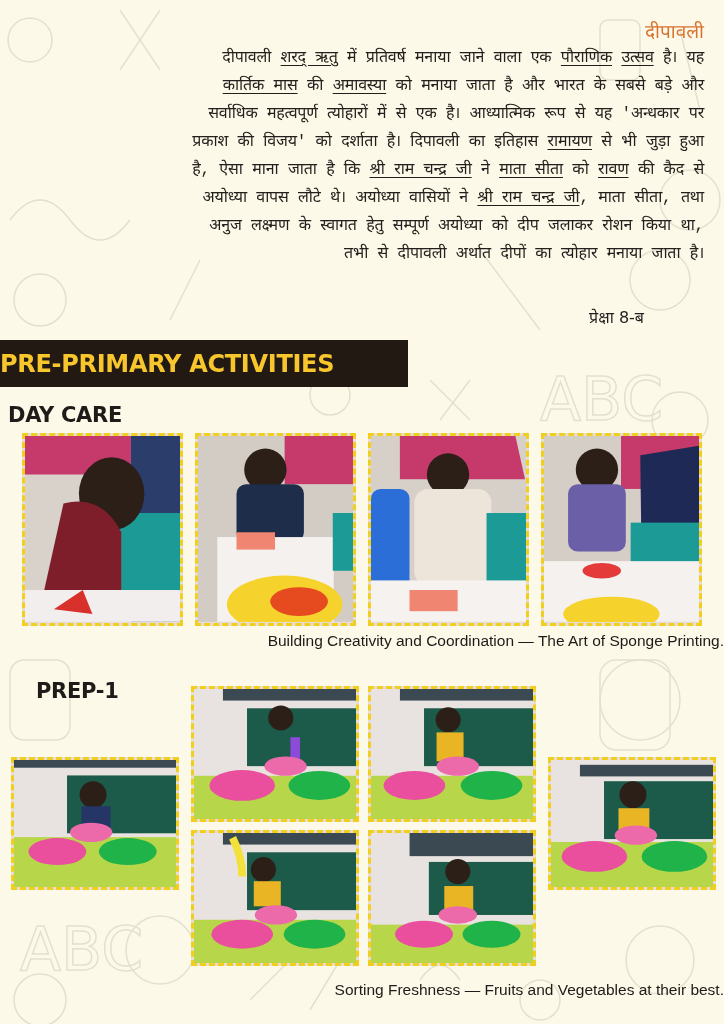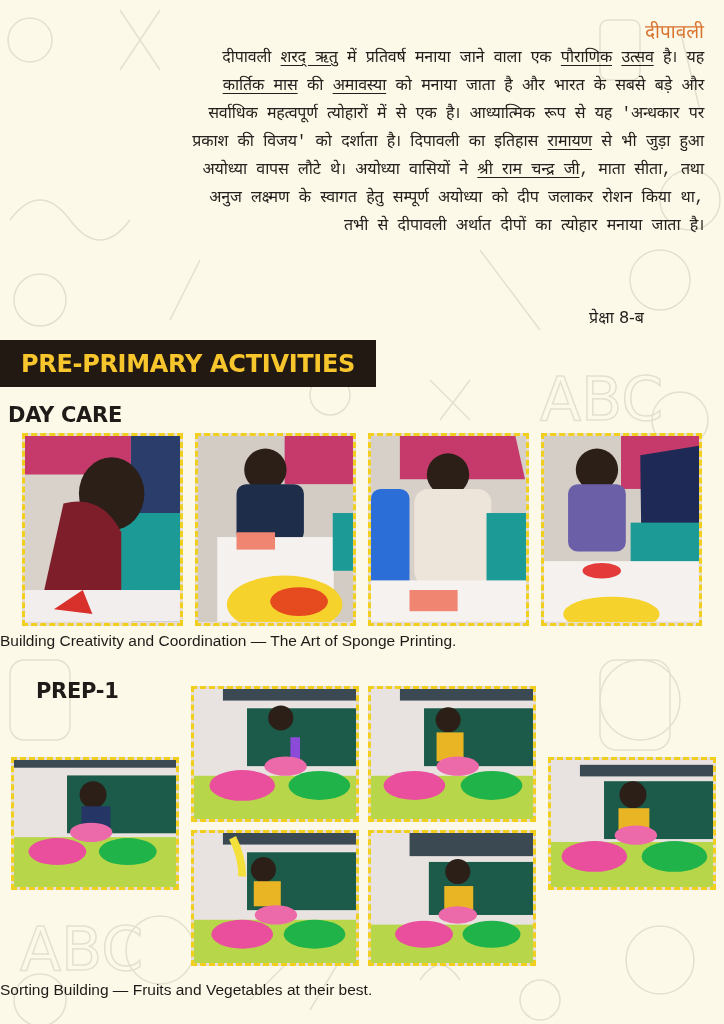--- a/index.html
+++ b/index.html
@@ -24,40 +24,40 @@
   .essay-body {
     font-size: 16px; line-height: 28px; letter-spacing: -0.2px;
     font-family: Liberation Mono, monospace; color: #231f1c;
   }
   .essay-body u { text-decoration: underline; text-underline-offset: 3px; }
   .essay-author {
     position: absolute; right: 80px; top: 306px;
     font-size: 16px; font-family: "DejaVu Sans", sans-serif; margin-left: 17px;
   }
   .banner {
-    position: absolute; left: 0; top: 340px; width: 376px; height: 47px;
-    background: #231913; display: flex; align-items: center;  justify-content: center;
+    position: absolute; left: 0; top: 340px; width: 408px; height: 47px;
+    background: #231913; display: flex; align-items: center; 
   }
   .banner-text {
     color: #f7c52c; font-weight: bold; font-size: 24px; letter-spacing: -0.3px;
     font-family: "DejaVu Sans", sans-serif;
   }
   .section-label {
     position: absolute; font-weight: bold; font-size: 21px; color: #1e1b18;
     font-family: "DejaVu Sans", sans-serif; letter-spacing: -0.3px;
   }
   .photo {
     position: absolute;
     border: 3px dashed #f2cf1e;
     background: #e6ded6;
     overflow: hidden;
   }
   .photo-inner { position: absolute; inset: 0; }
   .caption {
-    position: absolute; left: 0; right: 0; text-align: left;
+    position: absolute; left: 0; right: 0; text-align: right;
     font-size: 15.5px; color: #1e1b18; font-family: "Liberation Sans", sans-serif;
   }
 </style>
 </head>
 <body>
 
 <svg class="doodle-bg" width="724" height="1024" viewBox="0 0 724 1024">
   <g fill="none" stroke="#b8b2a0" stroke-width="1.5">
     <circle cx="30" cy="40" r="22"></circle>
       <path d="M120 10 l40 60 M160 10 l-40 60"></path>
@@ -85,20 +85,21 @@
   </g>
 </svg>
 
 <div class="essay">
   <div class="essay-title">दीपावली</div>
   <div class="essay-body" id="essay-body">
       <div><span>दीपावली  </span><u>शरद् ऋतु</u><span> में प्रतिवर्ष मनाया जाने वाला एक </span><u>पौराणिक</u><span> </span><u>उत्सव</u><span> है। यह</span></div>
       <div><u>कार्तिक मास</u><span> की </span><u>अमावस्या</u><span> को मनाया जाता है और भारत के सबसे बड़े और</span></div>
       <div><span>सर्वाधिक महत्वपूर्ण त्योहारों में से एक है। आध्यात्मिक रूप से यह 'अन्धकार पर</span></div>
       <div><span>प्रकाश की विजय' को दर्शाता है। दिपावली का इतिहास </span><u>रामायण</u><span> से भी जुड़ा हुआ</span></div>
+      <div><span>है, ऐसा माना जाता है कि </span><u>श्री राम चन्द्र जी</u><span> ने </span><u>माता सीता</u><span> को </span><u>रावण</u><span> की कैद से</span></div>
       <div><span>अयोध्या वापस लौटे थे। अयोध्या वासियों ने </span><u>श्री राम चन्द्र जी</u><span>, माता सीता, तथा</span></div>
       <div><span>अनुज लक्ष्मण के स्वागत हेतु सम्पूर्ण अयोध्या को दीप जलाकर रोशन किया था,</span></div>
       <div><span>तभी से दीपावली अर्थात दीपों का त्योहार मनाया जाता है।</span></div>
     </div>
 </div>
 <div class="essay-author">प्रेक्षा 8-ब</div>
 
 <div class="banner">
   <span class="banner-text">PRE-PRIMARY ACTIVITIES</span>
 </div>
@@ -233,13 +234,13 @@
     <rect x="55" y="22" width="113" height="60" fill="#1c5a49"></rect>
       <circle cx="85" cy="36" r="14" fill="#2b1f18"></circle>
     <rect x="70" y="50" width="32" height="28" fill="#e9b524"></rect>
       <rect x="0" y="85" width="168" height="48" fill="#b8d64a"></rect>
     <ellipse cx="45" cy="100" rx="34" ry="16" fill="#ea4f9e"></ellipse>
       <ellipse cx="128" cy="100" rx="34" ry="16" fill="#1fb34a"></ellipse>
     <ellipse cx="88" cy="78" rx="22" ry="10" fill="#ec6aa9"></ellipse>
   </svg>
 </div>
 
-<div class="caption" style="top:981px;">Sorting Building — Fruits and Vegetables at their best.</div>
+<div class="caption" style="top:981px;">Sorting Freshness — Fruits and Vegetables at their best.</div>
 
 </body></html>

